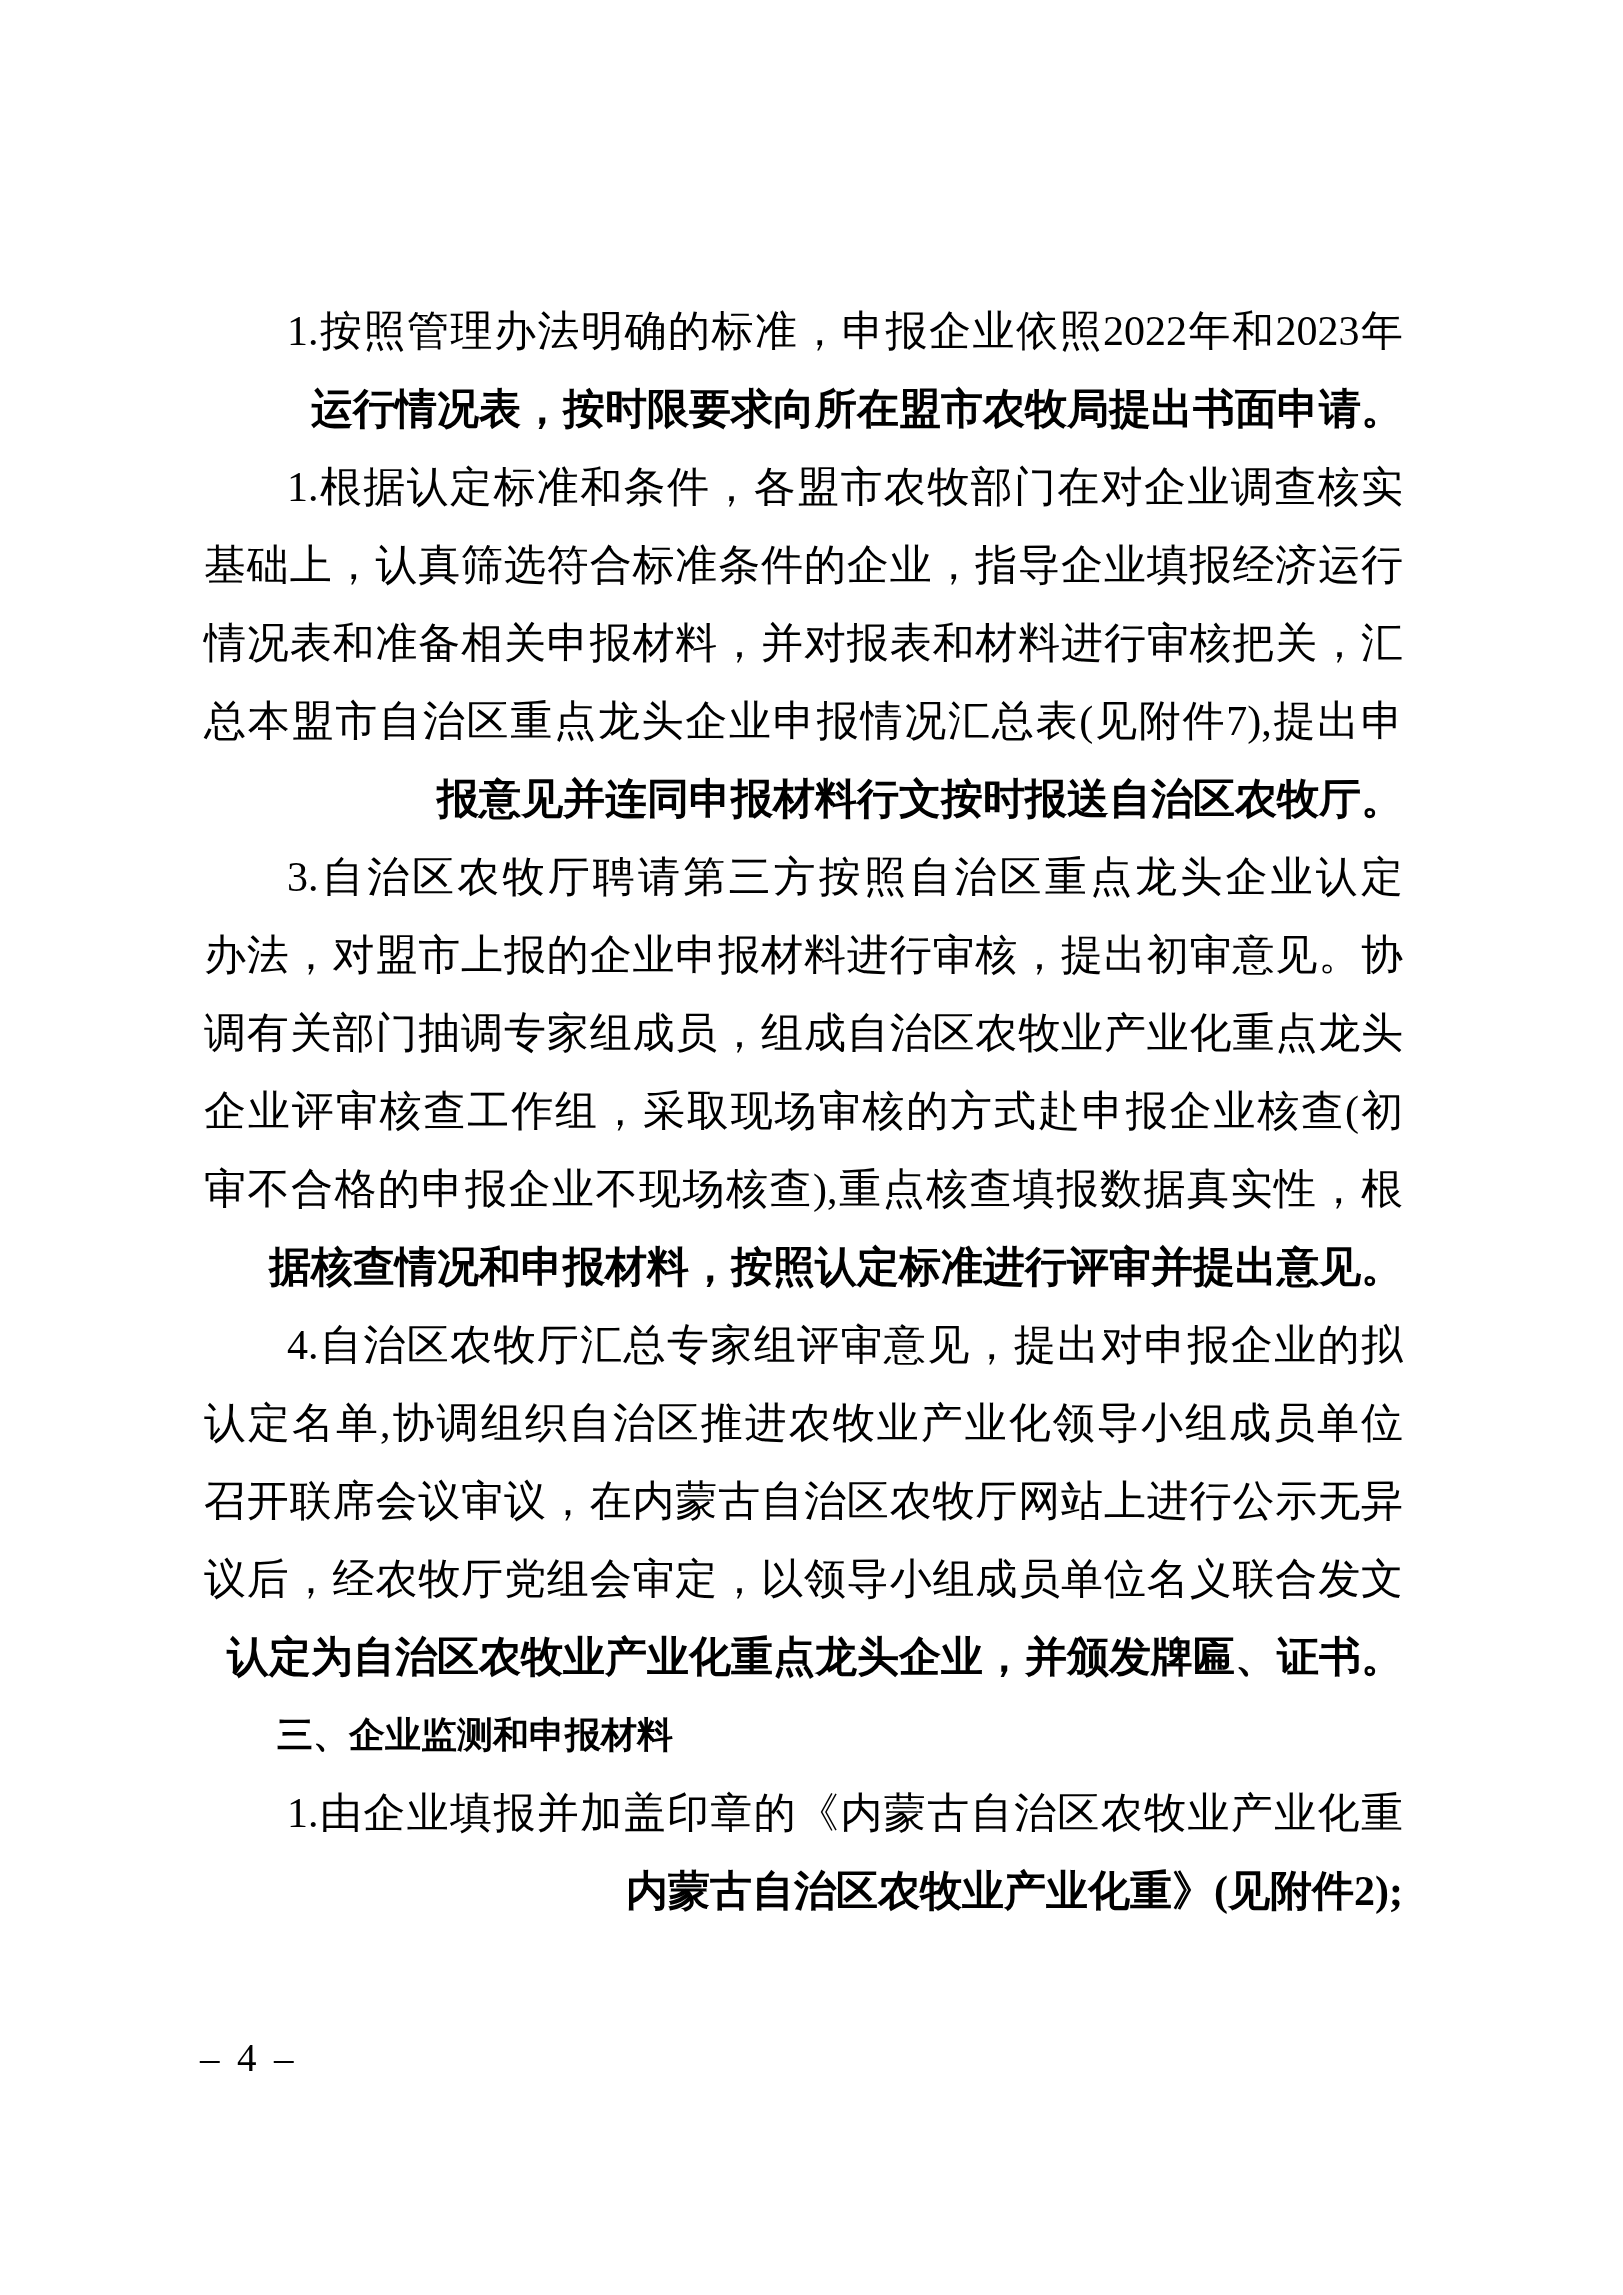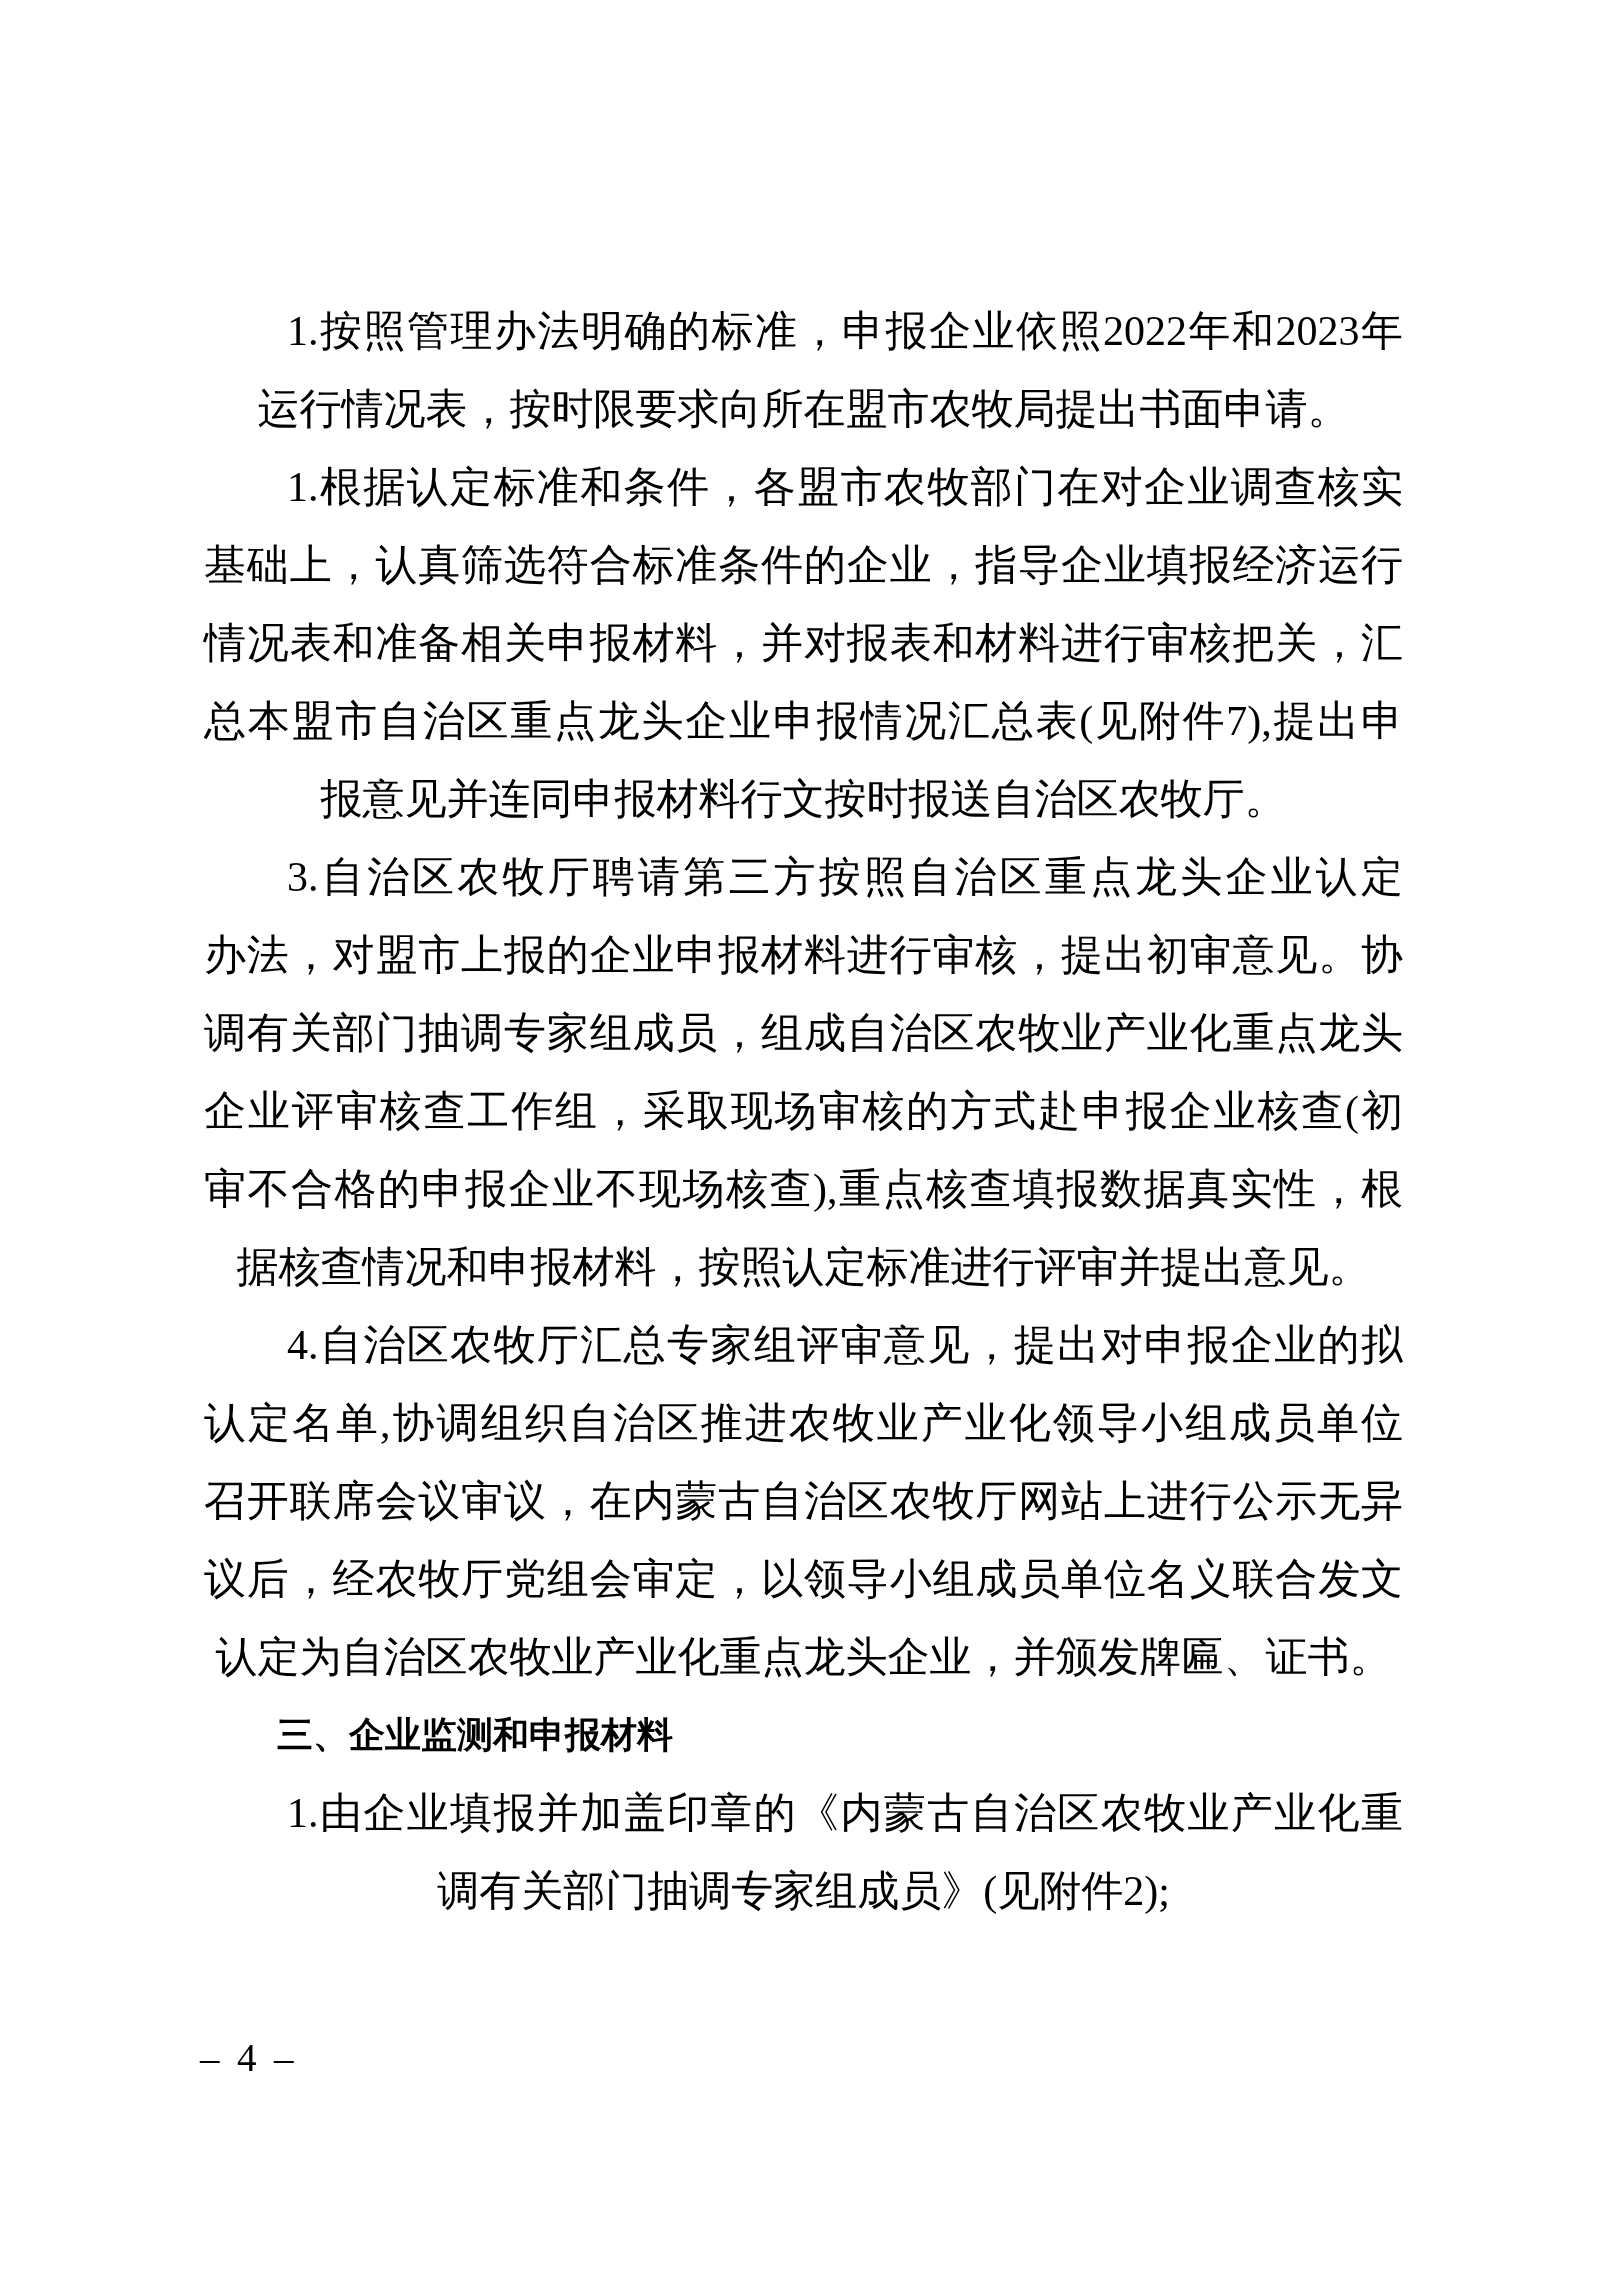--- a/index.html
+++ b/index.html
@@ -35,21 +35,22 @@
     text-indent: 83px;
     text-align-last: justify;
   }
   
   .line.full {
     text-align-last: justify;
   }
   
   .line.last {
     text-align-last: auto;
-    text-align: center;
+    text-align: right;
+    font-weight: bold;
   }
   
   .line.heading {
     font-family: "Liberation Sans", "DejaVu Sans", sans-serif;
     font-weight: 700;
     text-indent: 73px;
     text-align: left;
     text-align-last: auto;
     font-size: 36px;
   }
@@ -82,17 +83,17 @@
     <div class="line full">企业评审核查工作组，采取现场审核的方式赴申报企业核查(初</div>
     <div class="line full">审不合格的申报企业不现场核查),重点核查填报数据真实性，根</div>
     <div class="line last">据核查情况和申报材料，按照认定标准进行评审并提出意见。</div>
     <div class="line first">4.自治区农牧厅汇总专家组评审意见，提出对申报企业的拟</div>
     <div class="line full">认定名单,协调组织自治区推进农牧业产业化领导小组成员单位</div>
     <div class="line full">召开联席会议审议，在内蒙古自治区农牧厅网站上进行公示无异</div>
     <div class="line full">议后，经农牧厅党组会审定，以领导小组成员单位名义联合发文</div>
     <div class="line last">认定为自治区农牧业产业化重点龙头企业，并颁发牌匾、证书。</div>
     <div class="line heading">三、企业监测和申报材料</div>
     <div class="line first">1.由企业填报并加盖印章的《内蒙古自治区农牧业产业化重</div>
-    <div class="line last">调有关部门抽调专家组成员》(见附件2);</div>
+    <div class="line last">内蒙古自治区农牧业产业化重》(见附件2);</div>
   </div>
   <div class="footer">– 4 –</div>
 </div>
 
 
 </body></html>

